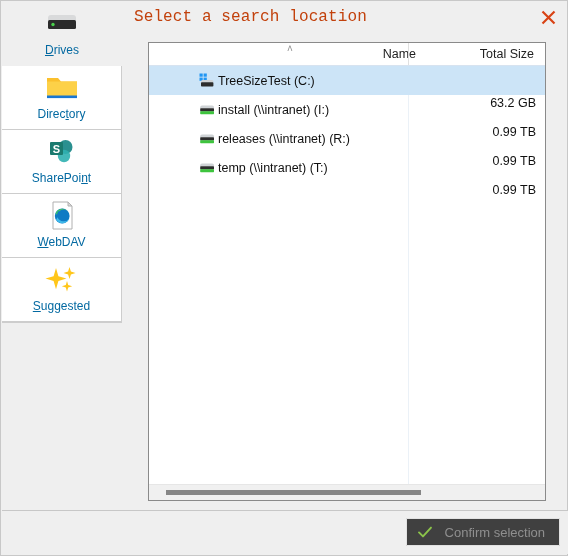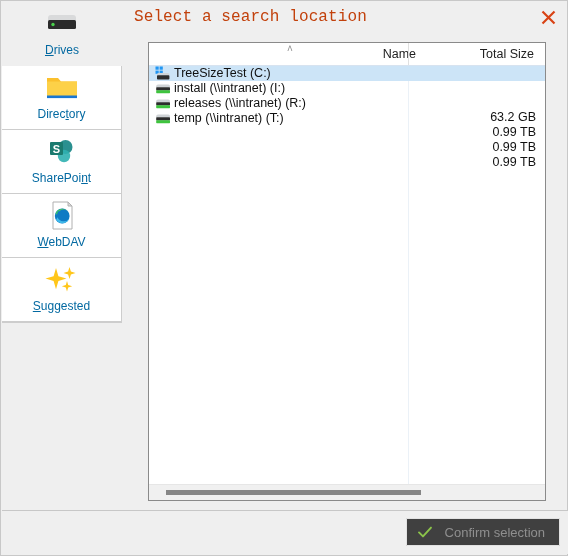--- a/index.html
+++ b/index.html
@@ -123,25 +123,27 @@
   #sort-arrow {
     position: absolute;
     left: 130px; top: 1px;
     color: #8d8d8d;
     font-size: 10px;
     line-height: 10px;
   }
   #rows { position: relative; }
   .row {
     position: relative;
-    height: 15px;
+    height: 29px;
     display: flex;
+    align-items: center;
     font-size: 12.5px;
     color: #101010;
     cursor: default;
+    padding-left: 44px;
   }
   .row.selected { background: #cce4f7; }
   .row .rico {
     width: 22px; min-width: 22px;
     display: flex; align-items: center; justify-content: center;
     margin-left: 3px;
   }
   .row .rname {
     flex: 0 0 auto;
     width: 236px;

